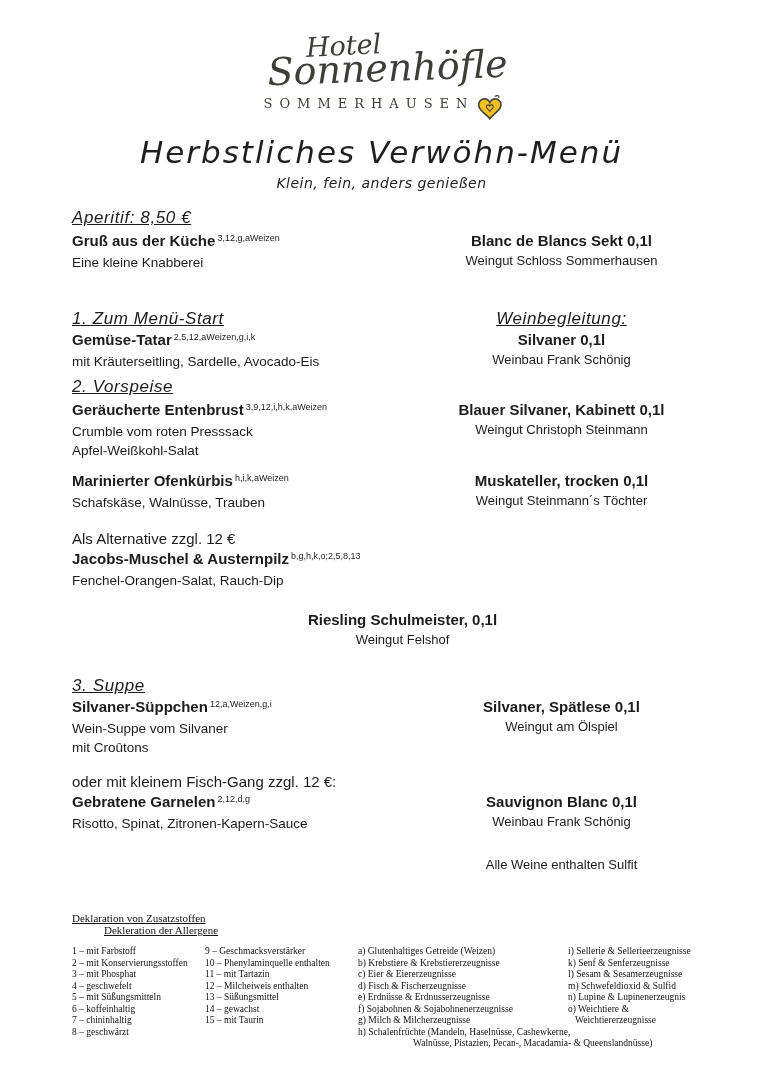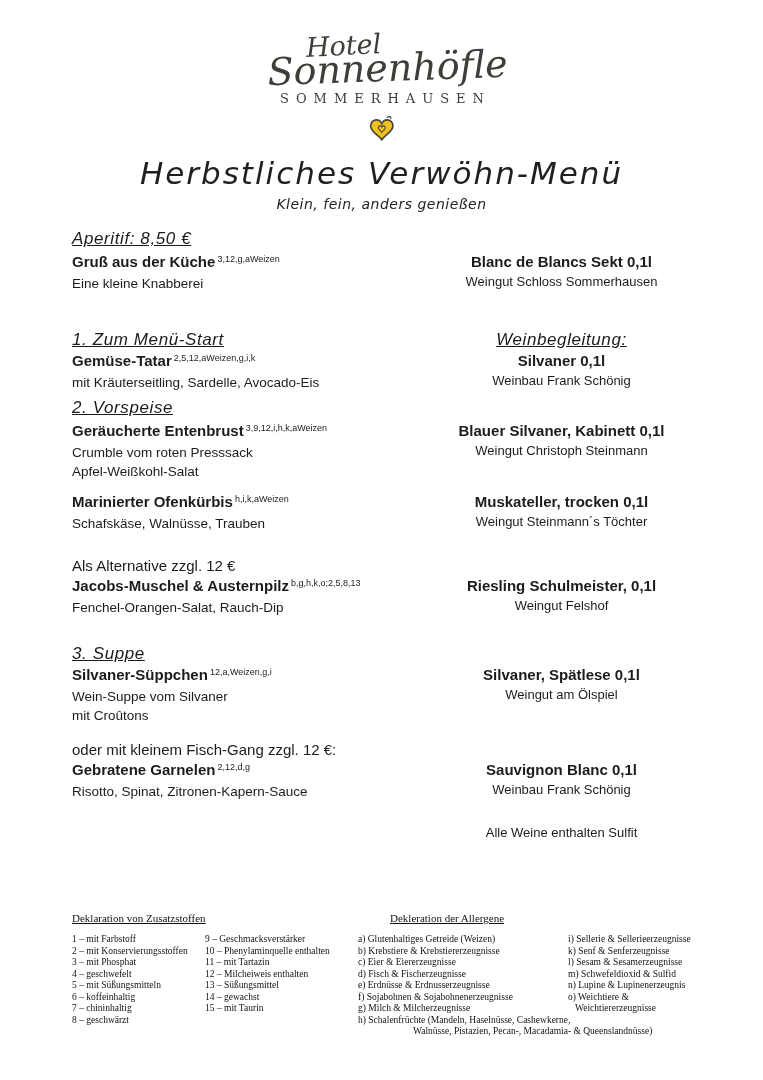--- a/index.html
+++ b/index.html
@@ -11,21 +11,21 @@
   
   .logo { padding-top:33px; text-align:center; color:#3e3e38; }
   .logo-hotel {
     font-family:"DejaVu Serif", serif; font-style:italic; font-size:27px;
     transform:translateX(-38px) rotate(-3deg); line-height:26px;
   }
   .logo-name {
     font-family:"DejaVu Serif", serif; font-style:italic; font-size:38px;
     line-height:38px; margin-top:-10px; transform:translateX(6px) rotate(-2deg);
   }
-  .logo-city-row { margin-top:4px; display:flex; justify-content:center; align-items:center; gap:6px;flex-direction:column; }
+  .logo-city-row { margin-top:4px; display:flex; justify-content:center; align-items:center; gap:6px; }
   .logo-city {
     font-family:"DejaVu Serif", serif; font-size:13px; letter-spacing:7px;
     color:#3e3e38; transform:translateX(4px);
   }
   .heart { display:inline-block; line-height:0; transform:translateY(4px); }
   
   .title {
     margin-top:18px; text-align:center; font-family:"DejaVu Sans", sans-serif;
     font-style:italic; font-weight:400; font-size:31px; letter-spacing:2px; color:#1f1f1f;
   }
@@ -46,21 +46,21 @@
   .dish-name { font-weight:bold; font-size:15px; line-height:20px; }
   .sup { font-size:9px; font-weight:normal; position:relative; top:-5px; letter-spacing:0; margin-left:2px; }
   .desc { font-size:13.5px; line-height:19px; }
   .note { font-size:15px; line-height:20px; }
   .wine-name { font-weight:bold; font-size:15px; line-height:20px; }
   .wine-prod { font-size:13px; line-height:19px; }
   .pad-note { padding-top:20px; }
   .wine-note { font-size:13px; }
   
   .footer { position:absolute; left:72px; top:912px; width:660px; font-family:"Liberation Serif", serif; color:#111; }
-  .f-head-row { display:flex; }
+  .f-head-row { display:flex;flex-direction:column; }
   .f-head { font-size:11px; text-decoration:underline; }
   .f-head.add { width:286px; flex:none; }
   .f-head.alg { margin-left:32px; }
   .f-cols { display:flex; margin-top:10px; }
   .f-col { font-size:9.5px; line-height:11.5px; white-space:nowrap; }
   .f-col.add1 { width:133px; flex:none; }
   .f-col.add2 { width:153px; flex:none; }
   .f-col.alg1 { width:210px; flex:none; overflow:visible; }
   .f-col.alg2 { width:190px; flex:none; }
   .f-col.alg1 .wrap-line { padding-left:55px; }
@@ -139,21 +139,21 @@
     <div class="row" style="margin-top:11px;">
       <div class="col-l">
         <div class="dish-name"><span>Marinierter Ofenkürbis</span><span class="sup">h,i,k,aWeizen</span></div>
         <div class="desc">Schafskäse, Walnüsse, Trauben</div>
       </div>
       <div class="col-r">
         <div class="wine-name">Muskateller, trocken 0,1l</div>
         <div class="wine-prod">Weingut Steinmann´s Töchter</div>
       </div>
     </div>
-    <div class="row" style="margin-top:23px;">
+    <div class="row" style="margin-top:17px;flex-direction:column;">
       <div class="col-l">
         <div class="note">Als Alternative zzgl. 12 €</div>
         <div class="dish-name"><span>Jacobs-Muschel &amp; Austernpilz</span><span class="sup">b,g,h,k,o;2,5,8,13</span></div>
         <div class="desc">Fenchel-Orangen-Salat, Rauch-Dip</div>
       </div>
       <div class="col-r pad-note">
         <div class="wine-name">Riesling Schulmeister, 0,1l</div>
         <div class="wine-prod">Weingut Felshof</div>
       </div>
     </div>

